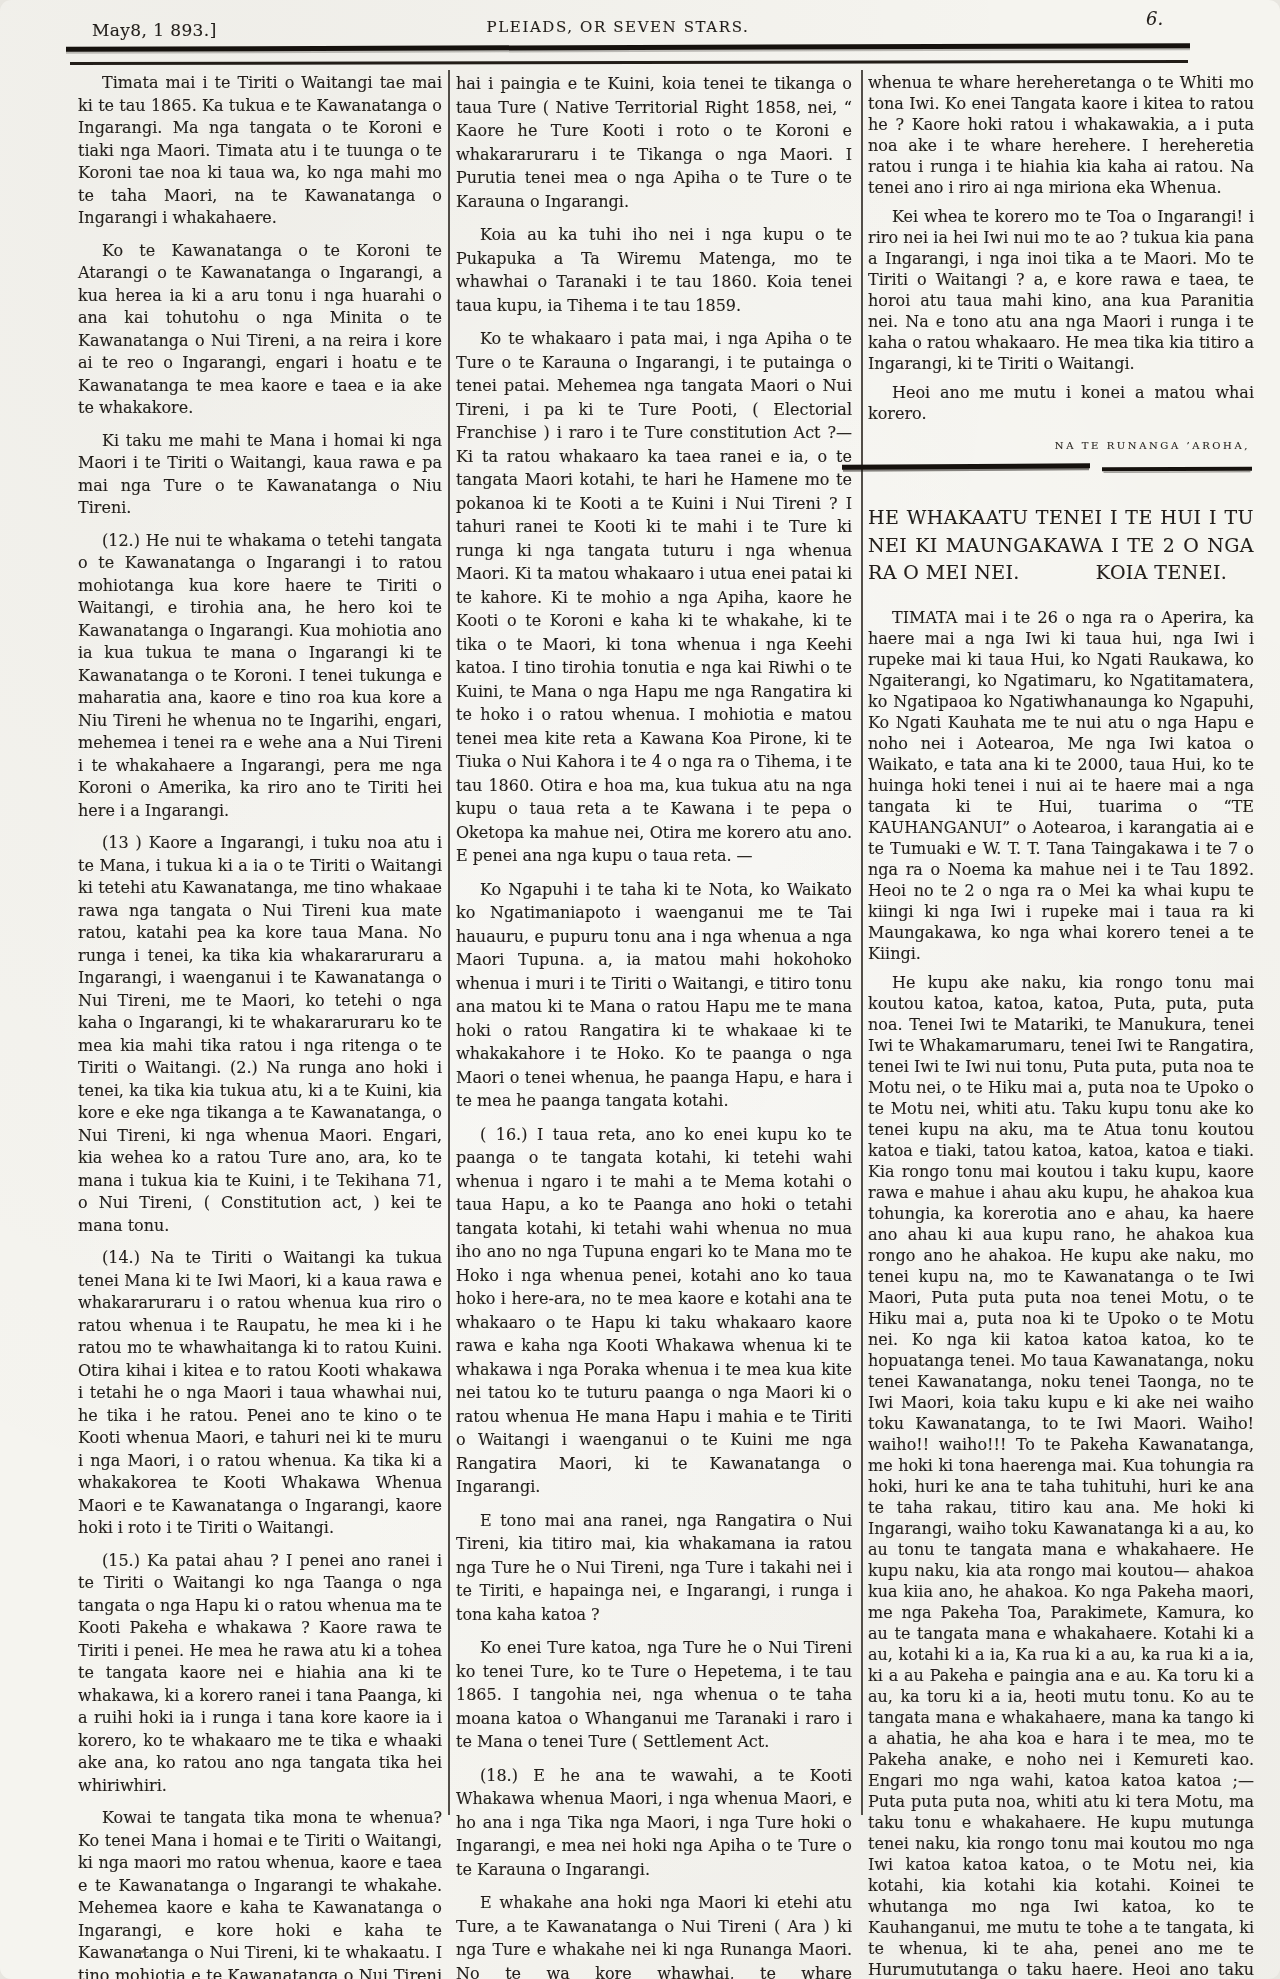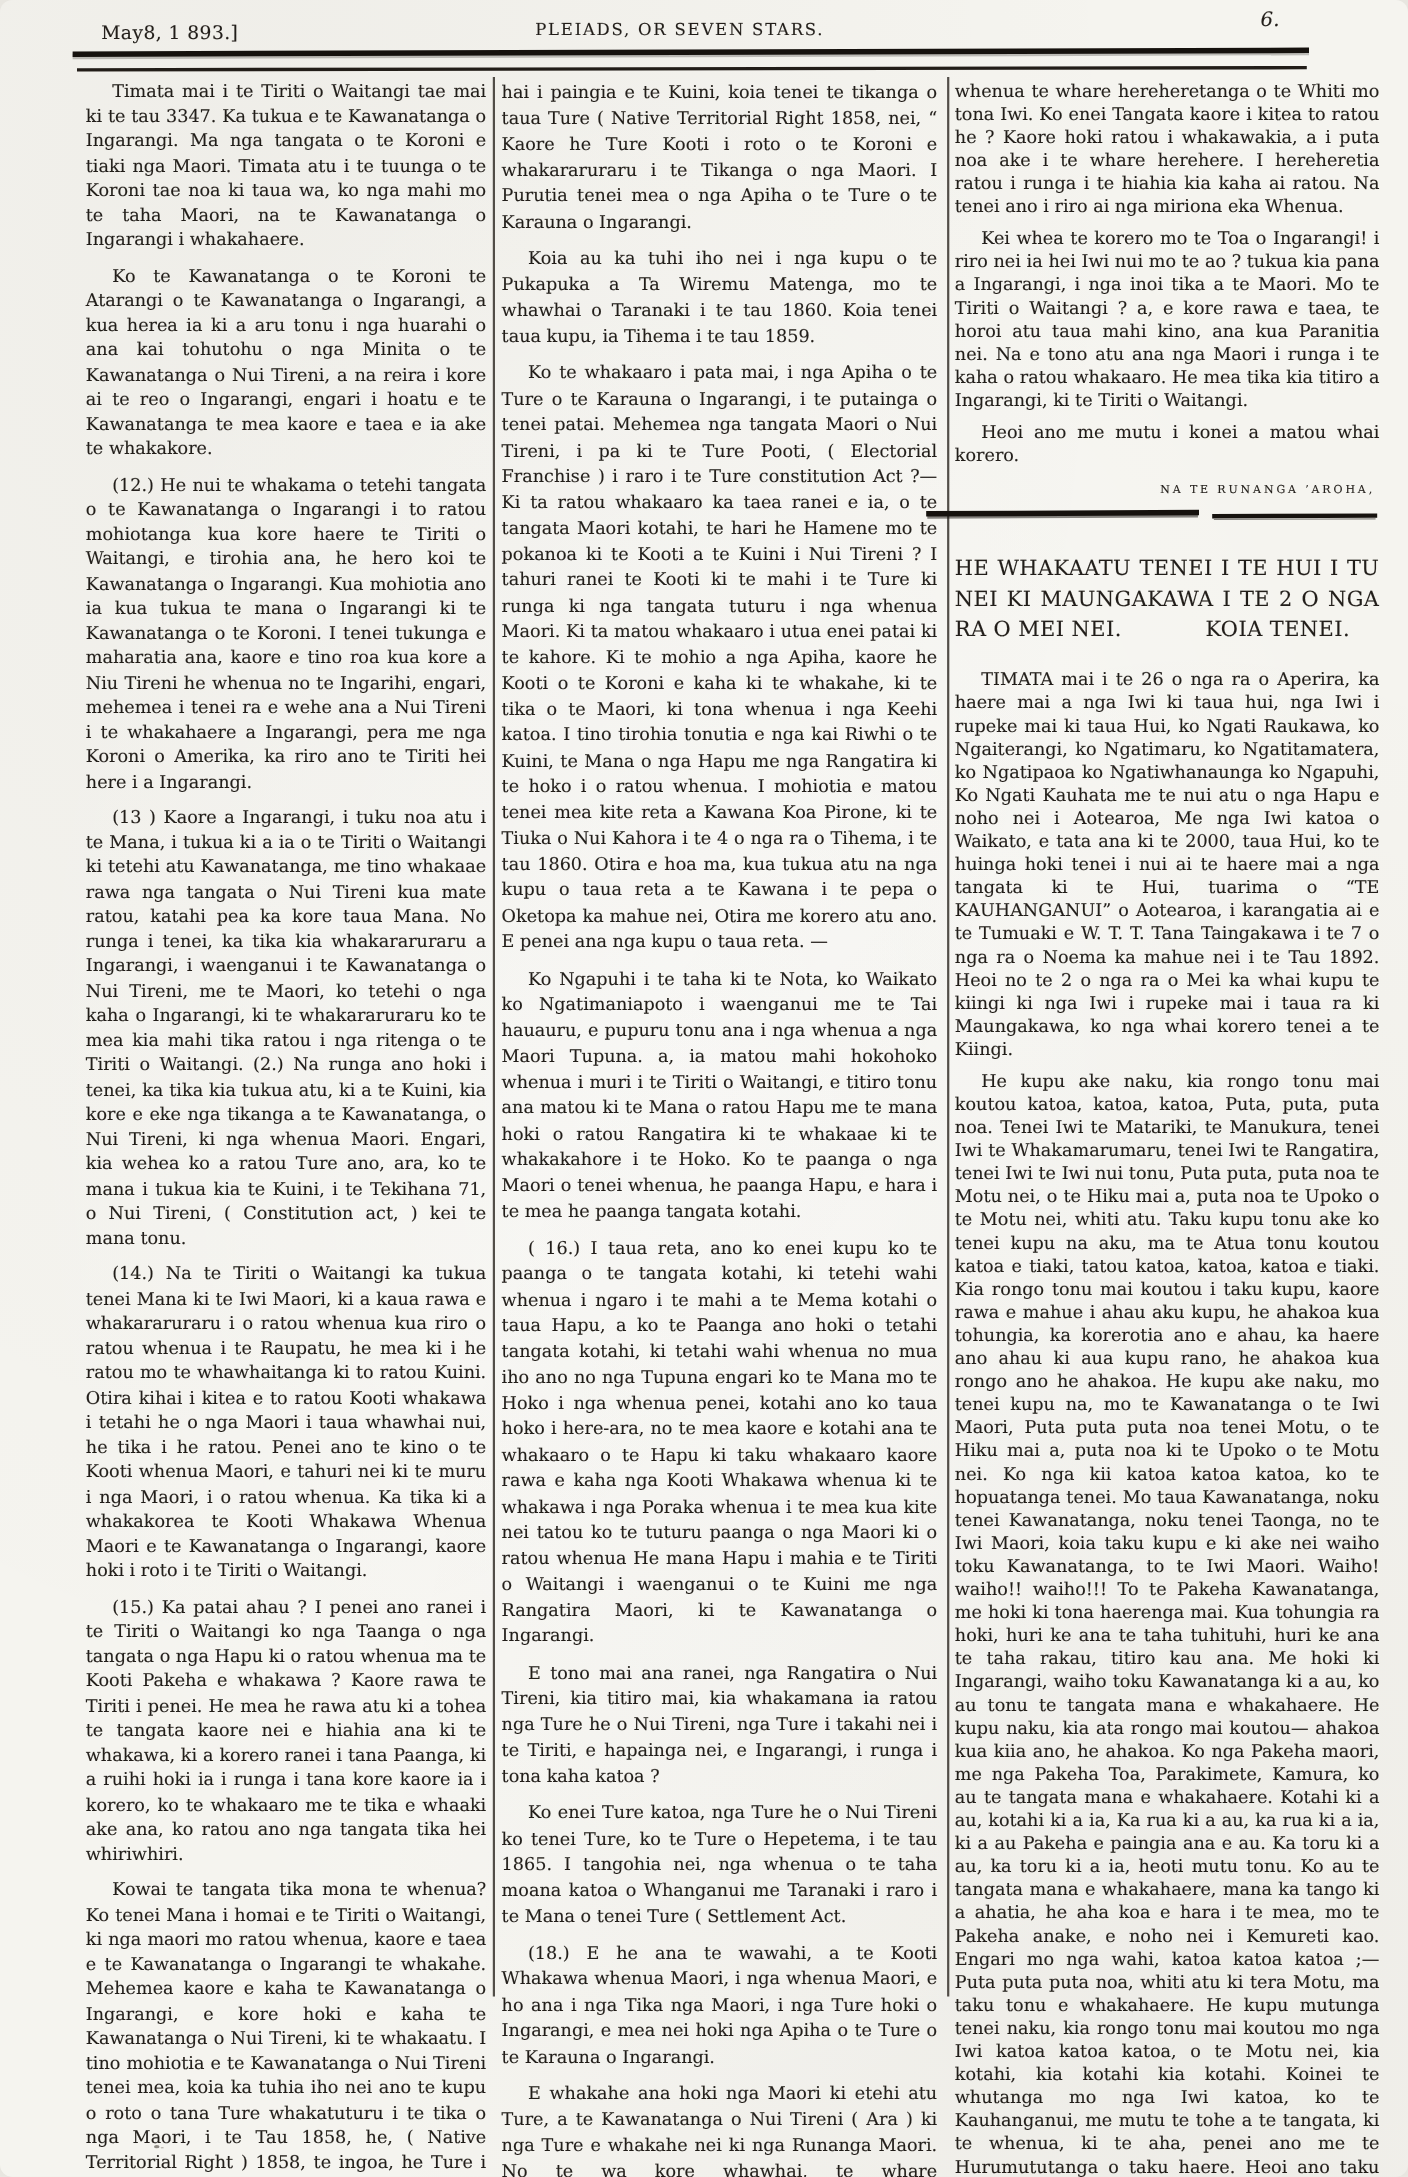--- a/index.html
+++ b/index.html
@@ -49,22 +49,23 @@
   <div class="hdr-title">PLEIADS, OR SEVEN STARS.</div>
   <div class="hdr-pageno">6.</div>
 
   <div class="rule rule-heavy"></div>
   <div class="rule rule-thin"></div>
 
   <div class="vrule vrule-1"></div>
   <div class="vrule vrule-2"></div>
 
   <div class="col col1">
-    <p>Timata mai i te Tiriti o Waitangi tae mai ki te tau 3347. Ka tukua e te Kawanatanga o Ingarangi. Ma nga tangata o te Koroni e tiaki nga Maori. Timata atu i te tuunga o te Koroni tae noa ki taua wa, ko nga mahi mo te taha Maori, na te Kawanatanga o Ingarangi i whakahaere.</p>
+    <p>Timata mai i te Tiriti o Waitangi tae mai ki te tau 1865. Ka tukua e te Kawanatanga o Ingarangi. Ma nga tangata o te Koroni e tiaki nga Maori. Timata atu i te tuunga o te Koroni tae noa ki taua wa, ko nga mahi mo te taha Maori, na te Kawanatanga o Ingarangi i whakahaere.</p>
     <p>Ko te Kawanatanga o te Koroni te Atarangi o te Kawanatanga o Ingarangi, a kua herea ia ki a aru tonu i nga huarahi o ana kai tohutohu o nga Minita o te Kawanatanga o Nui Tireni, a na reira i kore ai te reo o Ingarangi, engari i hoatu e te Kawanatanga te mea kaore e taea e ia ake te whakakore.</p>
+    <p>Ki taku me mahi te Mana i homai ki nga Maori i te Tiriti o Waitangi, kaua rawa e pa mai nga Ture o te Kawanatanga o Niu Tireni.</p>
     <p>(12.) He nui te whakama o tetehi tangata o te Kawanatanga o Ingarangi i to ratou mohiotanga kua kore haere te Tiriti o Waitangi, e tirohia ana, he hero koi te Kawanatanga o Ingarangi. Kua mohiotia ano ia kua tukua te mana o Ingarangi ki te Kawanatanga o te Koroni. I tenei tukunga e maharatia ana, kaore e tino roa kua kore a Niu Tireni he whenua no te Ingarihi, engari, mehemea i tenei ra e wehe ana a Nui Tireni i te whakahaere a Ingarangi, pera me nga Koroni o Amerika, ka riro ano te Tiriti hei here i a Ingarangi.</p>
     <p>(13 ) Kaore a Ingarangi, i tuku noa atu i te Mana, i tukua ki a ia o te Tiriti o Waitangi ki tetehi atu Kawanatanga, me tino whakaae rawa nga tangata o Nui Tireni kua mate ratou, katahi pea ka kore taua Mana. No runga i tenei, ka tika kia whakararuraru a Ingarangi, i waenganui i te Kawanatanga o Nui Tireni, me te Maori, ko tetehi o nga kaha o Ingarangi, ki te whakararuraru ko te mea kia mahi tika ratou i nga ritenga o te Tiriti o Waitangi. (2.) Na runga ano hoki i tenei, ka tika kia tukua atu, ki a te Kuini, kia kore e eke nga tikanga a te Kawanatanga, o Nui Tireni, ki nga whenua Maori. Engari, kia wehea ko a ratou Ture ano, ara, ko te mana i tukua kia te Kuini, i te Tekihana 71, o Nui Tireni, ( Constitution act, ) kei te mana tonu.</p>
     <p>(14.) Na te Tiriti o Waitangi ka tukua tenei Mana ki te Iwi Maori, ki a kaua rawa e whakararuraru i o ratou whenua kua riro o ratou whenua i te Raupatu, he mea ki i he ratou mo te whawhaitanga ki to ratou Kuini. Otira kihai i kitea e to ratou Kooti whakawa i tetahi he o nga Maori i taua whawhai nui, he tika i he ratou. Penei ano te kino o te Kooti whenua Maori, e tahuri nei ki te muru i nga Maori, i o ratou whenua. Ka tika ki a whakakorea te Kooti Whakawa Whenua Maori e te Kawanatanga o Ingarangi, kaore hoki i roto i te Tiriti o Waitangi.</p>
     <p>(15.) Ka patai ahau ? I penei ano ranei i te Tiriti o Waitangi ko nga Taanga o nga tangata o nga Hapu ki o ratou whenua ma te Kooti Pakeha e whakawa ? Kaore rawa te Tiriti i penei. He mea he rawa atu ki a tohea te tangata kaore nei e hiahia ana ki te whakawa, ki a korero ranei i tana Paanga, ki a ruihi hoki ia i runga i tana kore kaore ia i korero, ko te whakaaro me te tika e whaaki ake ana, ko ratou ano nga tangata tika hei whiriwhiri.</p>
     <p>Kowai te tangata tika mona te whenua? Ko tenei Mana i homai e te Tiriti o Waitangi, ki nga maori mo ratou whenua, kaore e taea e te Kawanatanga o Ingarangi te whakahe. Mehemea kaore e kaha te Kawanatanga o Ingarangi, e kore hoki e kaha te Kawanatanga o Nui Tireni, ki te whakaatu. I tino mohiotia e te Kawanatanga o Nui Tireni tenei mea, koia ka tuhia iho nei ano te kupu o roto o tana Ture whakatuturu i te tika o nga Maori, i te Tau 1858, he, ( Native Territorial Right ) 1858, te ingoa, he Ture i whakatuturutia e te Kawanatanga o Nui Tireni, engari, ki-</p>
   </div>
 
   <div class="col col2">
     <p class="cont">hai i paingia e te Kuini, koia tenei te tikanga o taua Ture ( Native Territorial Right 1858, nei, “ Kaore he Ture Kooti i roto o te Koroni e whakararuraru i te Tikanga o nga Maori. I Purutia tenei mea o nga Apiha o te Ture o te Karauna o Ingarangi.</p>
     <p>Koia au ka tuhi iho nei i nga kupu o te Pukapuka a Ta Wiremu Matenga, mo te whawhai o Taranaki i te tau 1860. Koia tenei taua kupu, ia Tihema i te tau 1859.</p>

